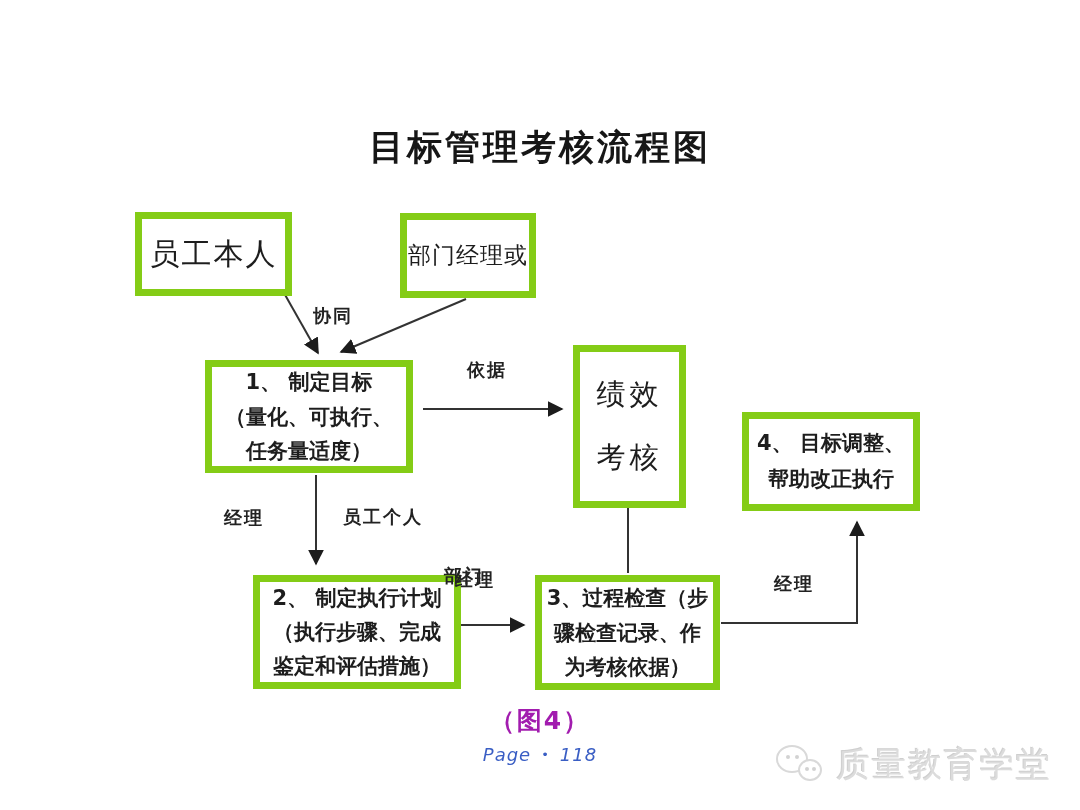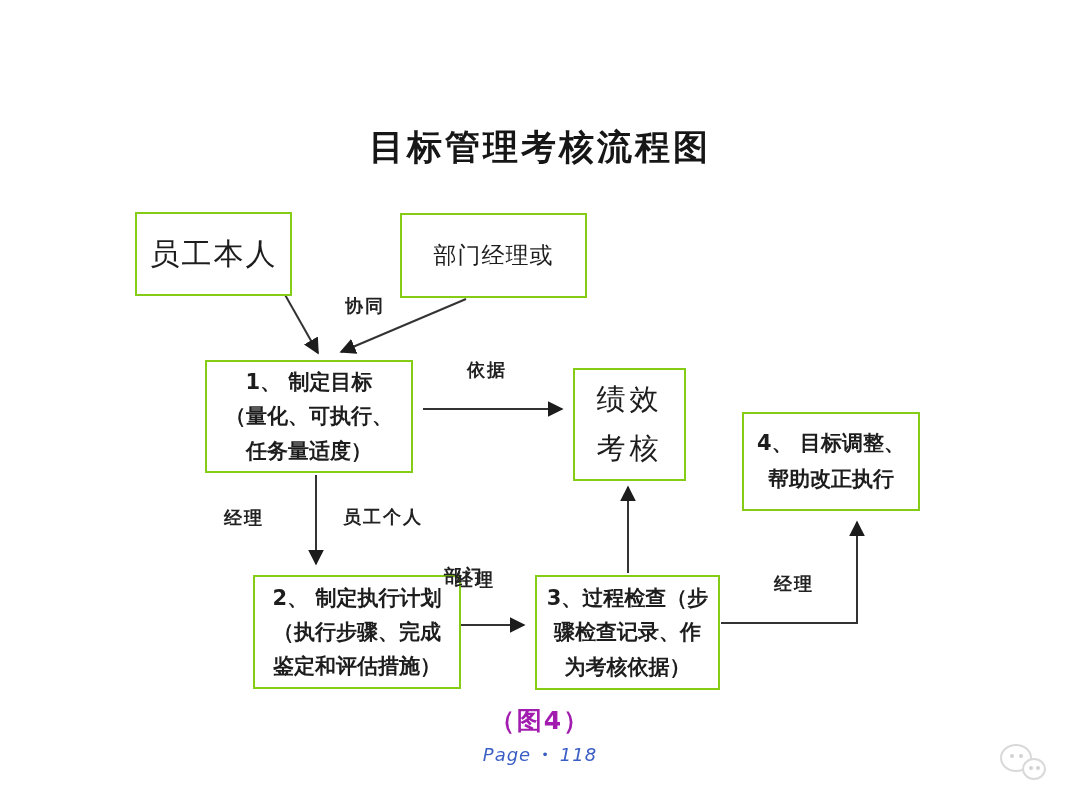--- a/index.html
+++ b/index.html
@@ -16,54 +16,54 @@
     position: absolute;
     left: 0; top: 124px; width: 100%;
     text-align: center;
     font-size: 35px;
     font-weight: 700;
     letter-spacing: 3px;
     color: #161616;
   }
   .node {
     position: absolute;
-    border: 2px solid #84cc16;
+    border: 7px solid #84cc16;
     background: #ffffff;
     box-sizing: border-box;
     display: flex;
     flex-direction: column;
     align-items: center;
     justify-content: center;
     text-align: center;
   }
   .node .ln { display: block; white-space: nowrap; }
   .node-employee { left: 135px; top: 212px; width: 157px; height: 84px;
     font-size: 30px; font-weight: 500; letter-spacing: 2px; }
-  .node-manager { left: 400px; top: 213px; width: 187px; height: 85px;
+  .node-manager { left: 400px; top: 213px; width: 136px; height: 85px;
     font-size: 23px; font-weight: 500; line-height: 1.45; letter-spacing: 1px; }
   .node-step1 { left: 205px; top: 360px; width: 208px; height: 113px;
     font-size: 21px; font-weight: 700; line-height: 1.62; }
-  .node-performance { left: 573px; top: 345px; width: 113px; height: 113px;
+  .node-performance { left: 573px; top: 345px; width: 113px; height: 163px;
     font-size: 29px; font-weight: 500; letter-spacing: 4px;
-    justify-content: space-evenly; margin-top: 23px; }
+    justify-content: space-evenly; }
   .node-step4 { left: 742px; top: 412px; width: 178px; height: 99px;
     font-size: 21px; font-weight: 700; line-height: 1.7; }
   .node-step2 { left: 213px; top: 575px; width: 208px; height: 114px;
     font-size: 21px; font-weight: 700; line-height: 1.62; margin-left: 40px; }
   .node-step3 { left: 535px; top: 575px; width: 185px; height: 115px;
     font-size: 21px; font-weight: 700; line-height: 1.62; align-items: center; }
   .edge-label {
     position: absolute;
     font-size: 18px;
     font-weight: 700;
     color: #222222;
     letter-spacing: 2px;
     white-space: nowrap;
   }
-  .lbl-collaborate { left: 313px; top: 294px; margin-left: 32px; }
+  .lbl-collaborate { left: 313px; top: 304px; }
   .lbl-basis       { left: 467px; top: 358px; }
   .lbl-manager-left{ left: 224px; top: 506px; }
   .lbl-employee-ind{ left: 343px; top: 505px; }
   .lbl-department  { left: 444px; top: 540px; margin-top: 24px; }
   .lbl-manager-mid { left: 455px; top: 568px; }
   .lbl-manager-right{ left: 774px; top: 572px; }
   .arrows { position: absolute; left: 0; top: 0; width: 1080px; height: 810px; }
   .caption {
     position: absolute; left: 0; top: 704px; width: 100%;
     text-align: center; font-size: 25px; font-weight: 700;
@@ -173,15 +173,16 @@
     <span class="wm-icon">
       <span class="wm-bubble wm-bubble-big">
         <span class="wm-eye" style="left:8px; top:8px;"></span>
         <span class="wm-eye" style="left:17px; top:8px;"></span>
       </span>
       <span class="wm-bubble wm-bubble-small">
         <span class="wm-eye" style="left:5px; top:6px;"></span>
         <span class="wm-eye" style="left:12px; top:6px;"></span>
       </span>
     </span>
+    <span class="wm-text">质量教育学堂</span>
   </div>
 
 </div>
 
 </body></html>

